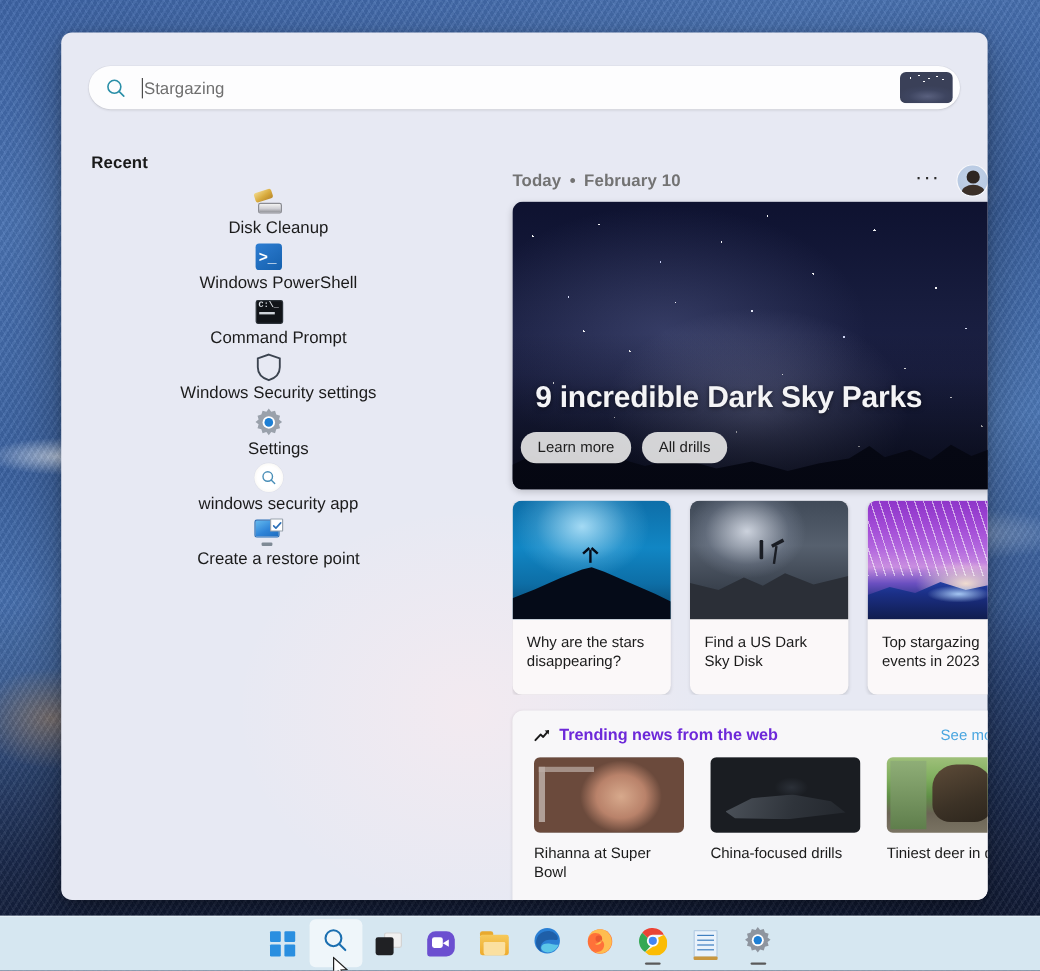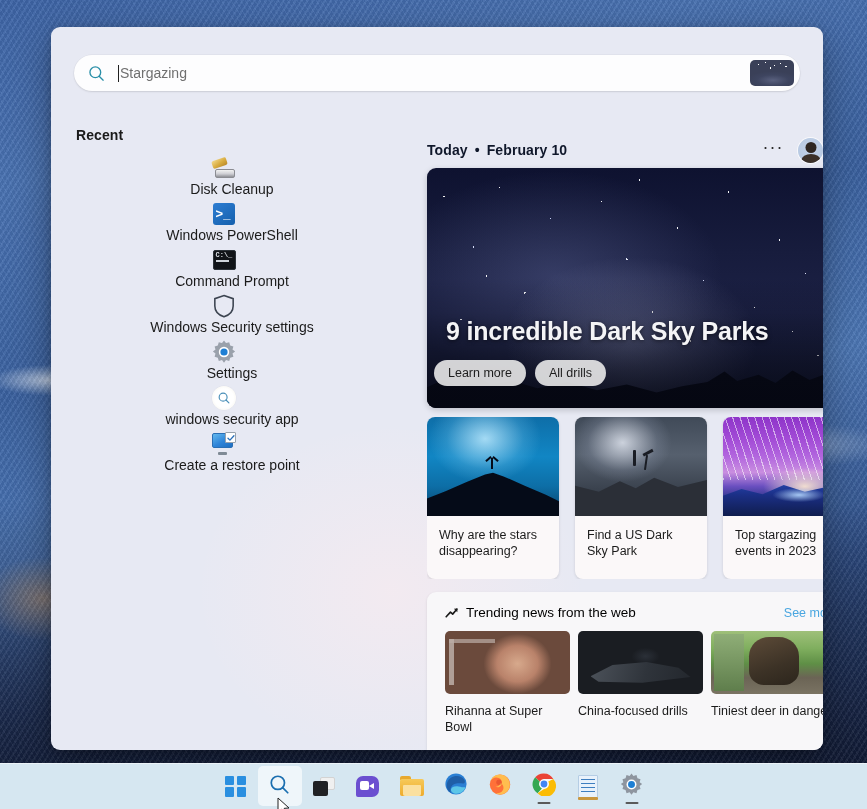--- a/index.html
+++ b/index.html
@@ -217,21 +217,21 @@
   .right-col {
     position: absolute; left: 353px; top: 0;
     width: 419px; height: 100%;
   }
   .feed-head {
     position:absolute; left:23px; top:108px;
     width: 396px; height: 30px;
     display:flex; align-items:center;
   }
   .feed-head-title {
-    font-size: 14px; font-weight: 700; color:#0f172a;
+    font-size: 14px; font-weight: 700; color:#737373;
     letter-spacing: .1px;
   }
   .feed-head-spacer { flex:1; }
   .ellipsis-btn {
     width: 28px; height:28px; border-radius:4px;
     display:flex; align-items:center; justify-content:center;
     color:#2b2b2b; font-size: 18px; letter-spacing:1px;
     line-height: 1;
     padding-bottom: 7px;
     cursor:default;
@@ -430,25 +430,25 @@
     background: #f8f7f9;
     border-radius: 9px;
     overflow:hidden;
     box-shadow: 0 1px 3px rgba(0,0,0,.10);
   }
   .trending-head {
     display:flex; align-items:center;
     padding: 13px 14px 0 18px;
   }
   .trend-arrow-ic { margin-right: 7px; display:flex; align-items:center; }
-  .trending-title { font-size: 13.5px; font-weight:400; color:#000000; }
+  .trending-title { font-size: 13.5px; font-weight:700; color:#6d28d9; }
   .trending-spacer { flex:1; }
   .see-more { font-size: 12.5px; color: #4aa6e0; cursor:default; }
   .news-row {
-    display:flex; gap:8px;
+    display:flex; gap:22px;
     padding: 11px 0 0 18px;
     position:relative;
     overflow:hidden;
   }
   .news-card { width: 125px; flex: 0 0 125px; }
   .news-thumb {
     width: 125px; height: 63px;
     border-radius: 5px;
     overflow:hidden; position:relative;
   }
@@ -669,21 +669,21 @@
         </div>
         <div class="card-cap">Why are the stars disappearing?</div>
       </div>
 
       <div class="card">
         <div class="card-img img-b">
           <span class="rock"></span>
           <span class="astro"></span>
           <span class="scope"></span>
         </div>
-        <div class="card-cap">Find a US Dark Sky Park</div>
+        <div class="card-cap">Find a US Dark Sky Disk</div>
       </div>
 
       <div class="card">
         <div class="card-img img-c">
           <span class="streaks"></span>
           <span class="hills"></span>
           <span class="glow"></span>
         </div>
         <div class="card-cap">Top stargazing events in 2023</div>
       </div>

